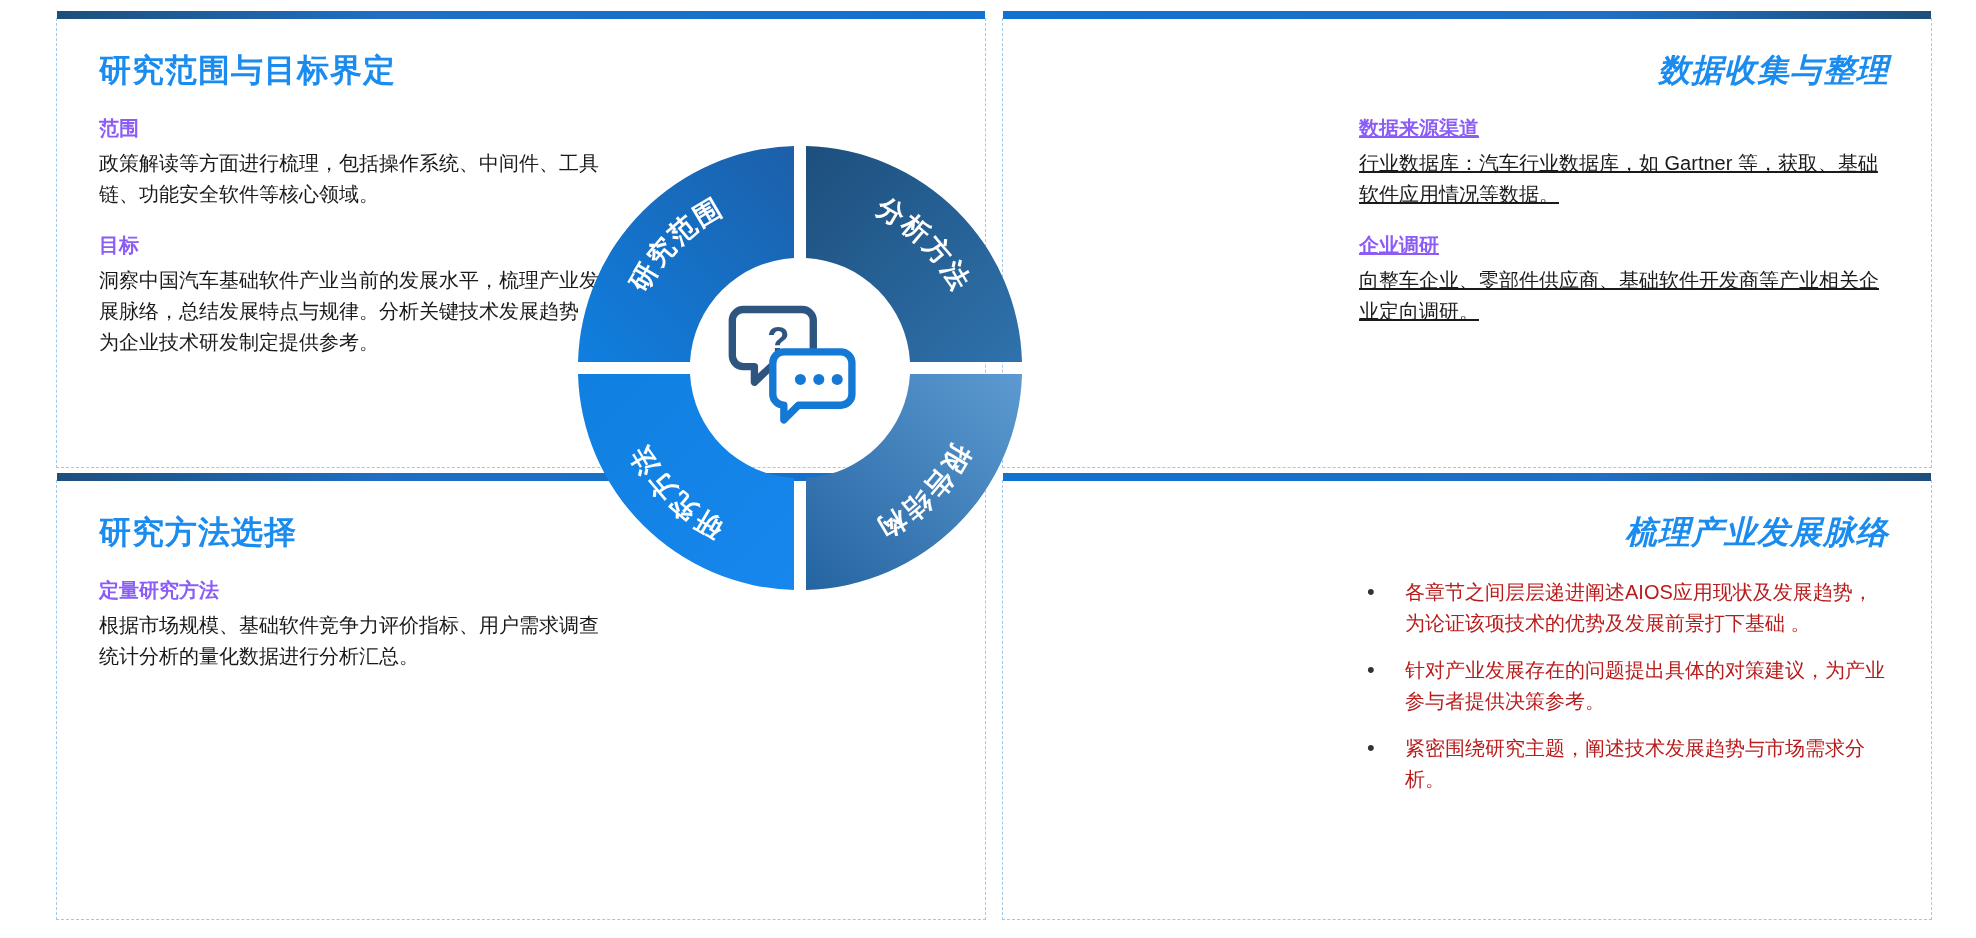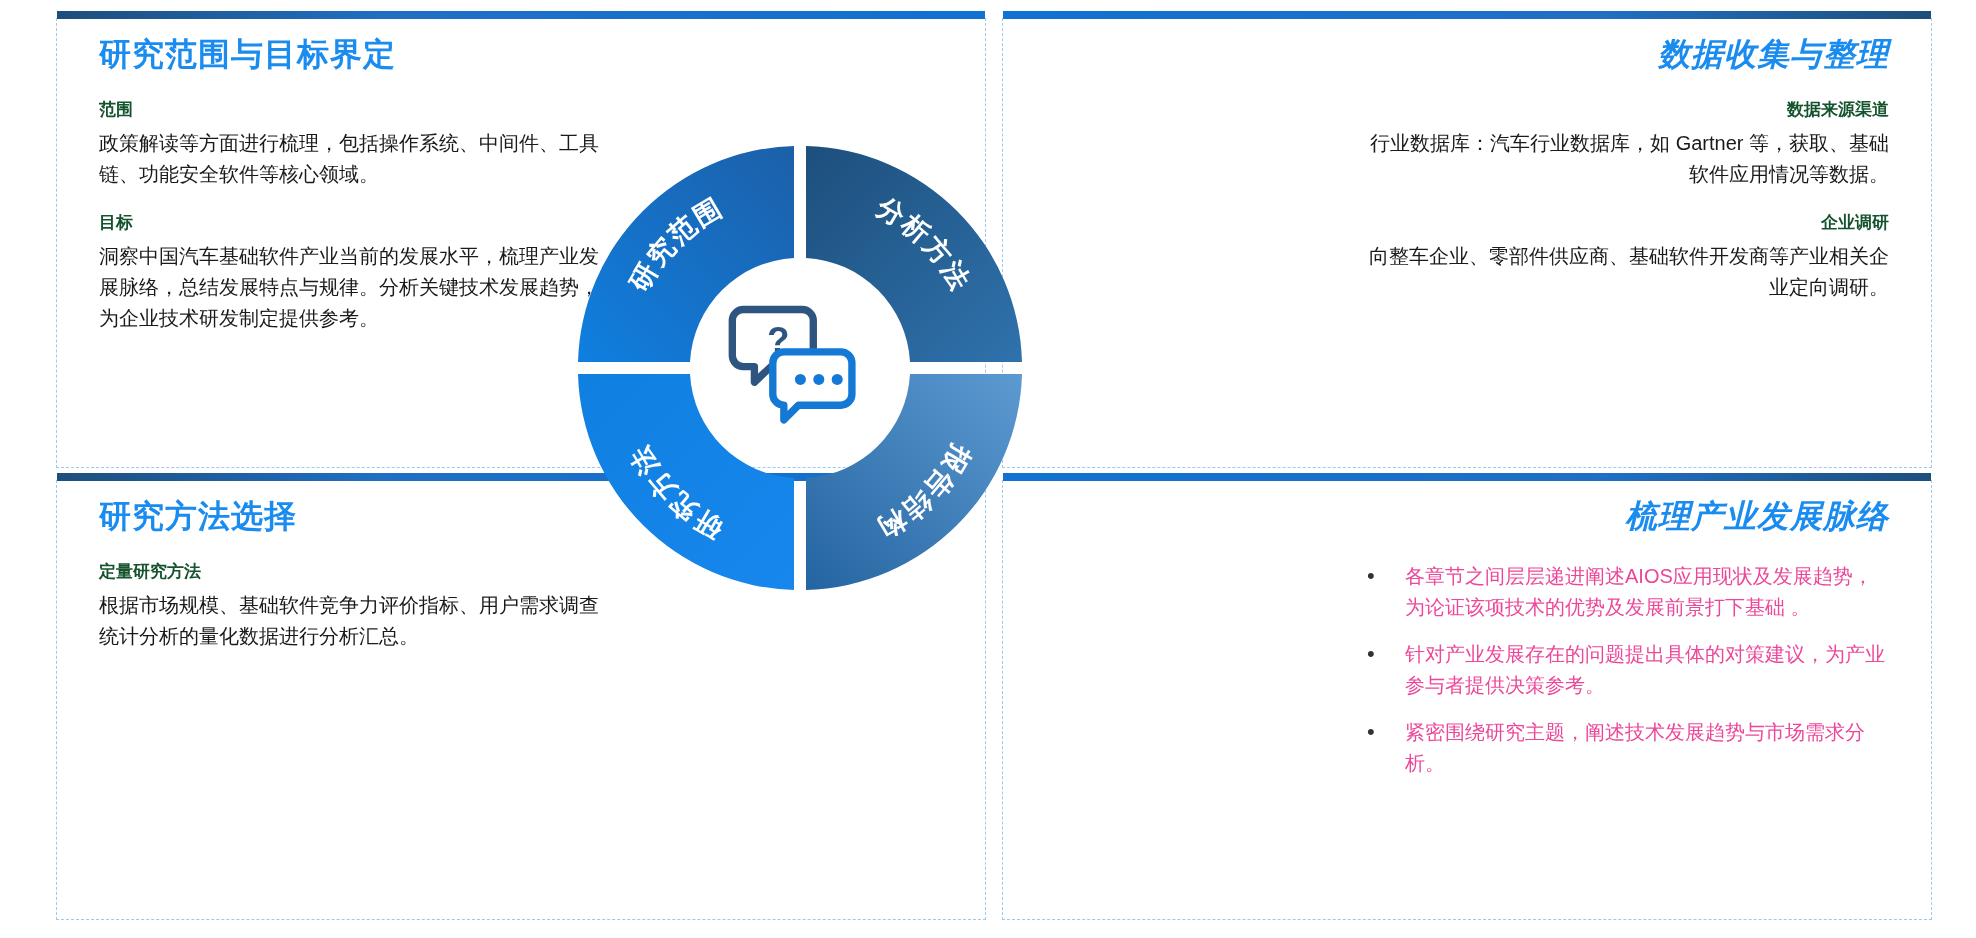--- a/index.html
+++ b/index.html
@@ -38,68 +38,68 @@
   .accent.left-g{
     background:linear-gradient(to right,#1d4f7c 0%,#1f6fc4 35%,#1172d1 100%);
   }
   .accent.right-g{
     background:linear-gradient(to right,#1172d1 0%,#1f6fc4 65%,#1d4f7c 100%);
   }
 
   .quad-inner{
     position:absolute;
     top:0;left:0;right:0;bottom:0;
-    padding:16px 42px;
+    padding:32px 42px;
     box-sizing:border-box;
   }
 
   .q-title{
     font-size:32px;
     font-weight:bold;
     color:#1a8cf0;
     letter-spacing:1px;
     margin:0 0 26px 0;
     line-height:1.2;
   }
   .quad.tr .q-title,.quad.br .q-title{ text-align:right;font-style:italic; }
 
   .sub-h{
-    font-size:17px;
+    font-size:20px;
     font-weight:bold;
-    color:#14532d;
+    color:#8b5cf6;
     margin:0 0 6px 0;
     line-height:1.35;
   }
   .body-p{
     font-size:20px;
     color:#1a1a1a;
     line-height:1.55;
     margin:0 0 22px 0;
   }
-  .quad.tr .sub-h,.quad.tr .body-p{ text-align:right; }
+  .quad.tr .sub-h,.quad.tr .body-p{ text-align:left;text-decoration:underline; }
 
   
   .quad.tl .q-title,.quad.tl .sub-h,.quad.tl .body-p{ max-width:500px; }
   .quad.bl .q-title,.quad.bl .sub-h,.quad.bl .body-p{ max-width:510px; }
   .quad.tr .txtcol{ margin-left:auto; max-width:530px; }
   .quad.br .txtcol{ margin-left:auto; max-width:530px; }
   .quad.tr .q-title,.quad.br .q-title{ max-width:none; }
 
   
   ul.bullets{
     list-style:none;
     margin:0; padding:0;
     max-width:540px;
     margin-left:auto;
   }
   ul.bullets li{
     position:relative;
     padding-left:46px;
     font-size:20px;
-    color:#ec4899;
+    color:#b91c1c;
     line-height:1.55;
     margin-bottom:16px;
     text-align:left;
   }
   ul.bullets li:before{
     content:"•";
     position:absolute;
     left:8px; top:-2px;
     font-size:22px;
     color:#333;

